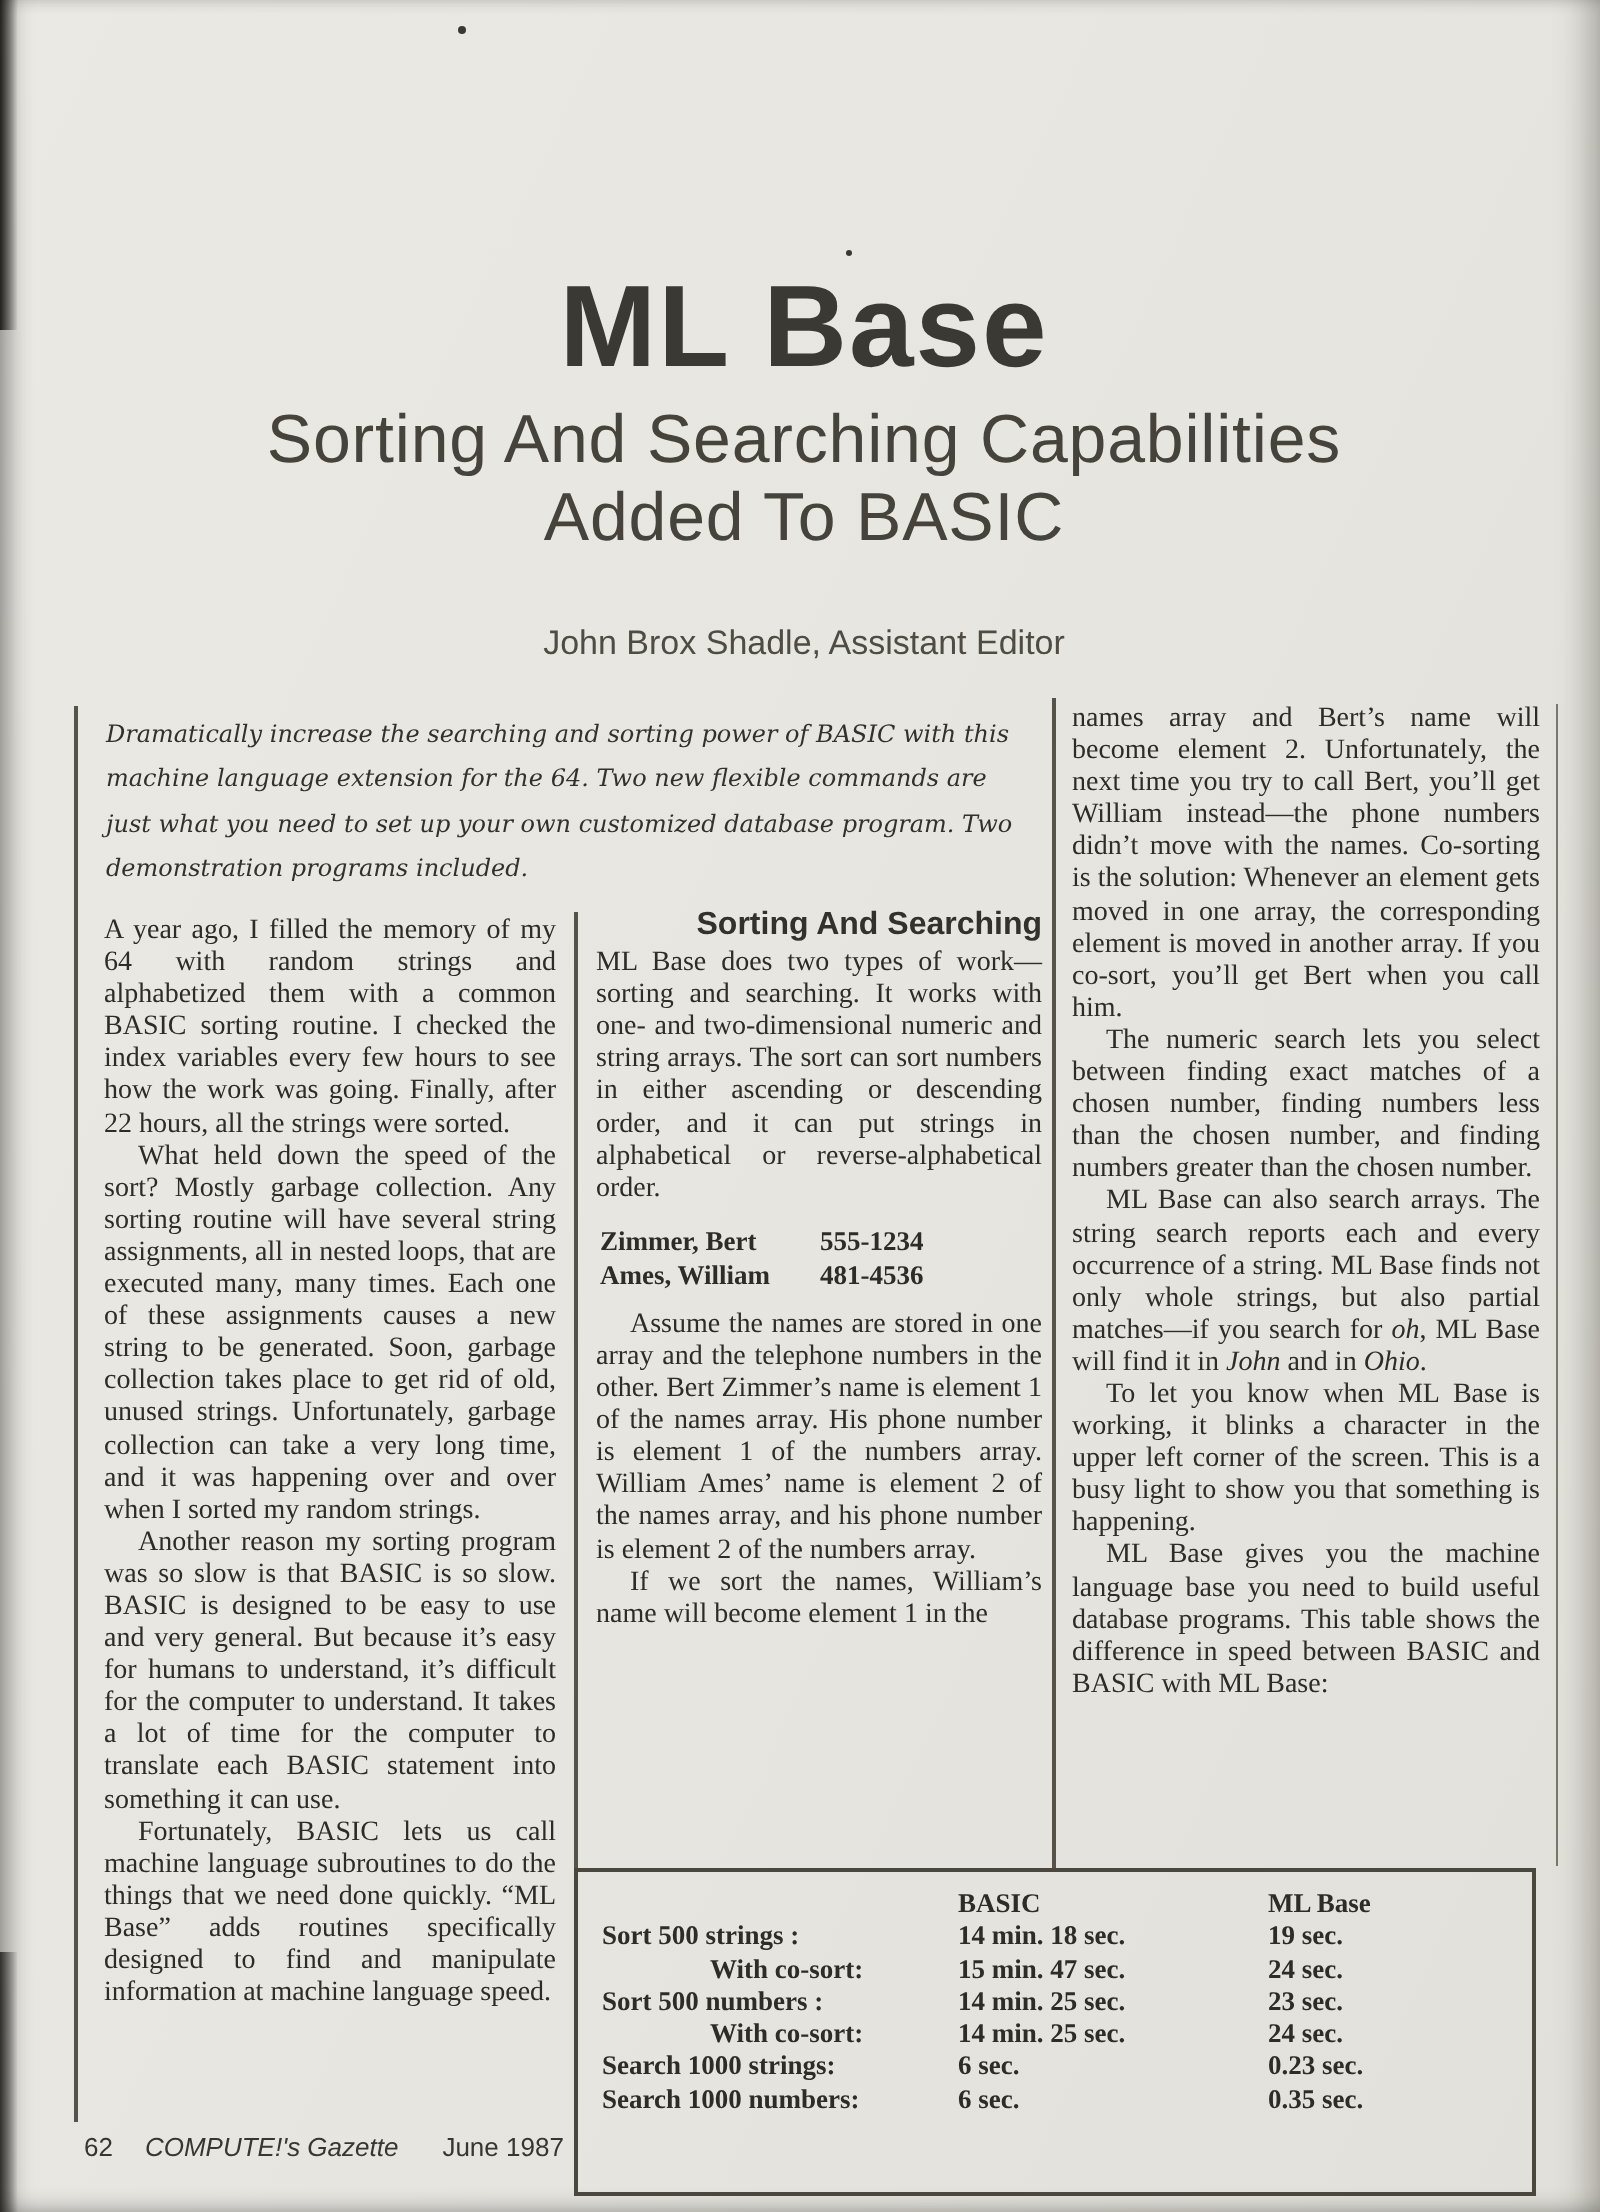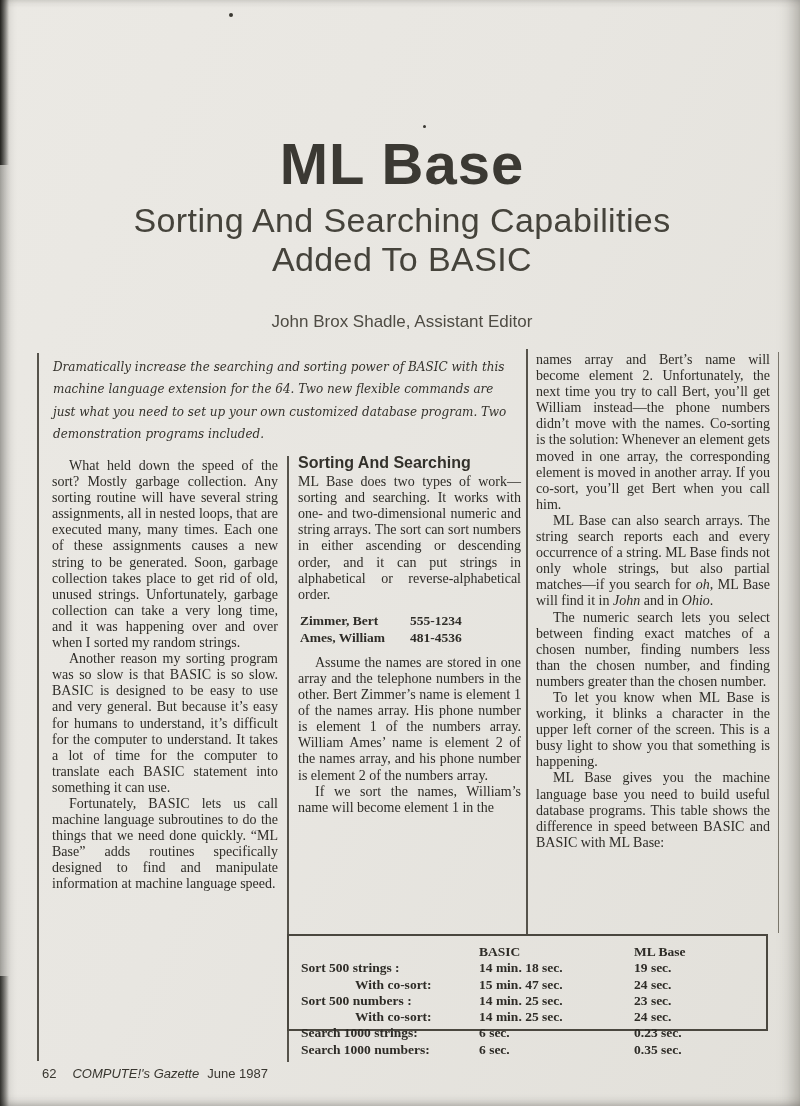--- a/index.html
+++ b/index.html
@@ -38,38 +38,38 @@
 
   .col{position:absolute;text-align:justify;font-size:14px;line-height:16.1px;color:#2e2c27;}
   .col p{margin:0;text-indent:17px;}
   .col p.first{text-indent:0;}
   .col1{left:52px;top:458px;width:226px;}
   .col2{left:298px;top:455px;width:223px;}
   .col3{left:536px;top:352px;width:234px;}
   .it{font-style:italic;}
 
   .col2 h2{margin:0 0 3px 0;font-family:"Liberation Sans",sans-serif;
-    font-size:16px;font-weight:700;color:#33312b;text-align:left;}
+    font-size:16px;font-weight:700;color:#33312b;text-align:right;}
 
   .example{margin:9px 0 8px 2px;font-weight:700;font-size:13.5px;line-height:17.5px;text-align:left;}
   .ex-name{display:inline-block;width:110px;}
 
-  .speed-table{position:absolute;left:287px;top:934px;width:481px;height:97px;
+  .speed-table{position:absolute;left:287px;top:934px;width:481px;height:164px;
     border:2px solid #4a473f;box-sizing:border-box;padding-top:8px;
     font-weight:700;font-size:13.5px;color:#2e2c27;}
   .t-head,.t-row{display:flex;line-height:16.3px;}
   .t-label{width:190px;padding-left:12px;box-sizing:border-box;}
   .t-row.indent .t-label{padding-left:66px;}
   .t-basic{width:155px;}
   .t-ml{flex:1;}
 
   .footer{position:absolute;left:42px;top:1066px;display:flex;align-items:baseline;
     font-family:"Liberation Sans",sans-serif;font-size:13px;color:#38362f;}
   .footer .mag{font-style:italic;margin-left:16px;}
-  .footer .date{margin-left:8px;}
+  .footer .date{margin-left:22px;}
 </style>
 </head>
 <body>
 
 <div class="page">
   <div class="corner-tl"></div>
   <div class="corner-bl"></div>
   <div class="speck speck1"></div>
   <div class="speck speck2"></div>
 
@@ -81,40 +81,41 @@
   </header>
 
   <div class="rule rule-left"></div>
   <div class="rule rule-mid1"></div>
   <div class="rule rule-mid2"></div>
   <div class="rule rule-right"></div>
 
   <section class="intro">Dramatically increase the searching and sorting power of BASIC with this machine language extension for the 64. Two new flexible commands are just what you need to set up your own customized database program. Two demonstration programs included.</section>
 
   <section class="col col1">
+    <p class="first">A year ago, I filled the memory of my 64 with random strings and alphabetized them with a common BASIC sorting routine. I checked the index variables every few hours to see how the work was going. Finally, after 22 hours, all the strings were sorted.</p>
     <p>What held down the speed of the sort? Mostly garbage collection. Any sorting routine will have several string assignments, all in nested loops, that are executed many, many times. Each one of these assignments causes a new string to be generated. Soon, garbage collection takes place to get rid of old, unused strings. Unfortunately, garbage collection can take a very long time, and it was happening over and over when I sorted my random strings.</p>
     <p>Another reason my sorting program was so slow is that BASIC is so slow. BASIC is designed to be easy to use and very general. But because it’s easy for humans to understand, it’s difficult for the computer to understand. It takes a lot of time for the computer to translate each BASIC statement into something it can use.</p>
     <p>Fortunately, BASIC lets us call machine language subroutines to do the things that we need done quickly. “ML Base” adds routines specifically designed to find and manipulate information at machine language speed.</p>
   </section>
 
   <section class="col col2">
     <h2>Sorting And Searching</h2>
     <p class="first">ML Base does two types of work—sorting and searching. It works with one- and two-dimensional numeric and string arrays. The sort can sort numbers in either ascending or descending order, and it can put strings in alphabetical or reverse-alphabetical order.</p>
     <div class="example">
       <div><span class="ex-name">Zimmer, Bert</span><span class="ex-phone">555-1234</span></div>
       <div><span class="ex-name">Ames, William</span><span class="ex-phone">481-4536</span></div>
     </div>
     <p>Assume the names are stored in one array and the telephone numbers in the other. Bert Zimmer’s name is element 1 of the names array. His phone number is element 1 of the numbers array. William Ames’ name is element 2 of the names array, and his phone number is element 2 of the numbers array.</p>
     <p>If we sort the names, William’s name will become element 1 in the</p>
   </section>
 
   <section class="col col3">
     <p class="first">names array and Bert’s name will become element 2. Unfortunately, the next time you try to call Bert, you’ll get William instead—the phone numbers didn’t move with the names. Co-sorting is the solution: Whenever an element gets moved in one array, the corresponding element is moved in another array. If you co-sort, you’ll get Bert when you call him.</p>
+    <p>The numeric search lets you select between finding exact matches of a chosen number, finding numbers less than the chosen number, and finding numbers greater than the chosen number.</p>
     <p><span>ML Base can also search arrays. The string search reports each and every occurrence of a string. ML Base finds not only whole strings, but also partial matches—if you search for </span><span class="it">oh</span><span>, ML Base will find it in </span><span class="it">John</span><span> and in </span><span class="it">Ohio</span><span>.</span></p>
-    <p>The numeric search lets you select between finding exact matches of a chosen number, finding numbers less than the chosen number, and finding numbers greater than the chosen number.</p>
     <p>To let you know when ML Base is working, it blinks a character in the upper left corner of the screen. This is a busy light to show you that something is happening.</p>
     <p>ML Base gives you the machine language base you need to build useful database programs. This table shows the difference in speed between BASIC and BASIC with ML Base:</p>
   </section>
 
   <section class="speed-table">
     <div class="t-head">
       <span class="t-label"></span>
       <span class="t-basic">BASIC</span>
       <span class="t-ml">ML Base</span>
     </div>

